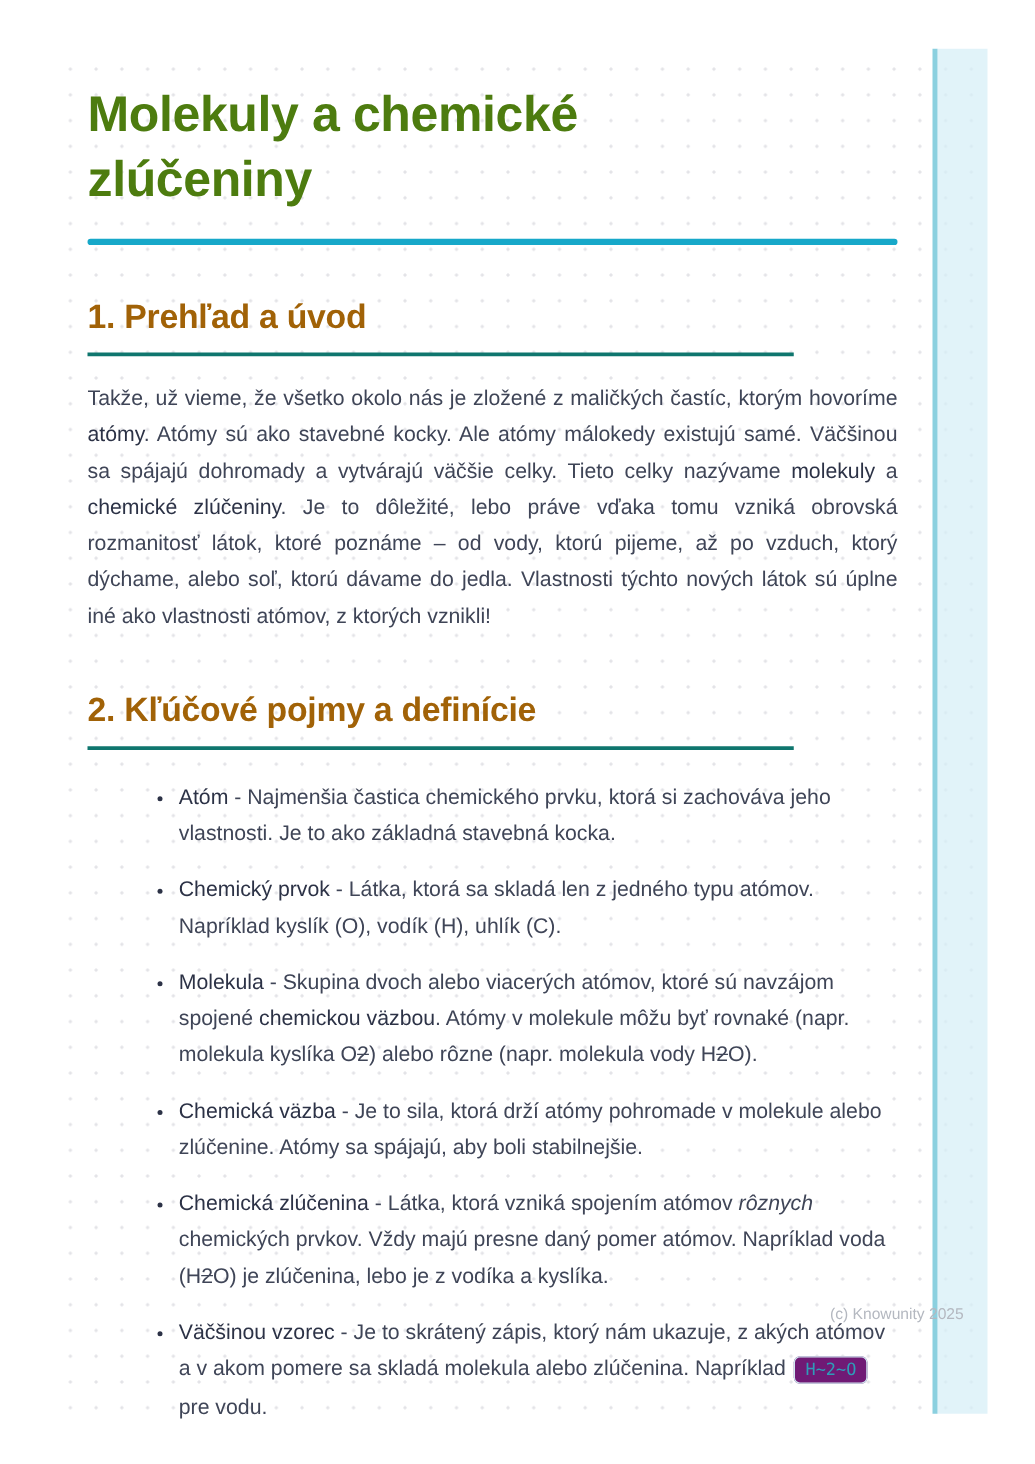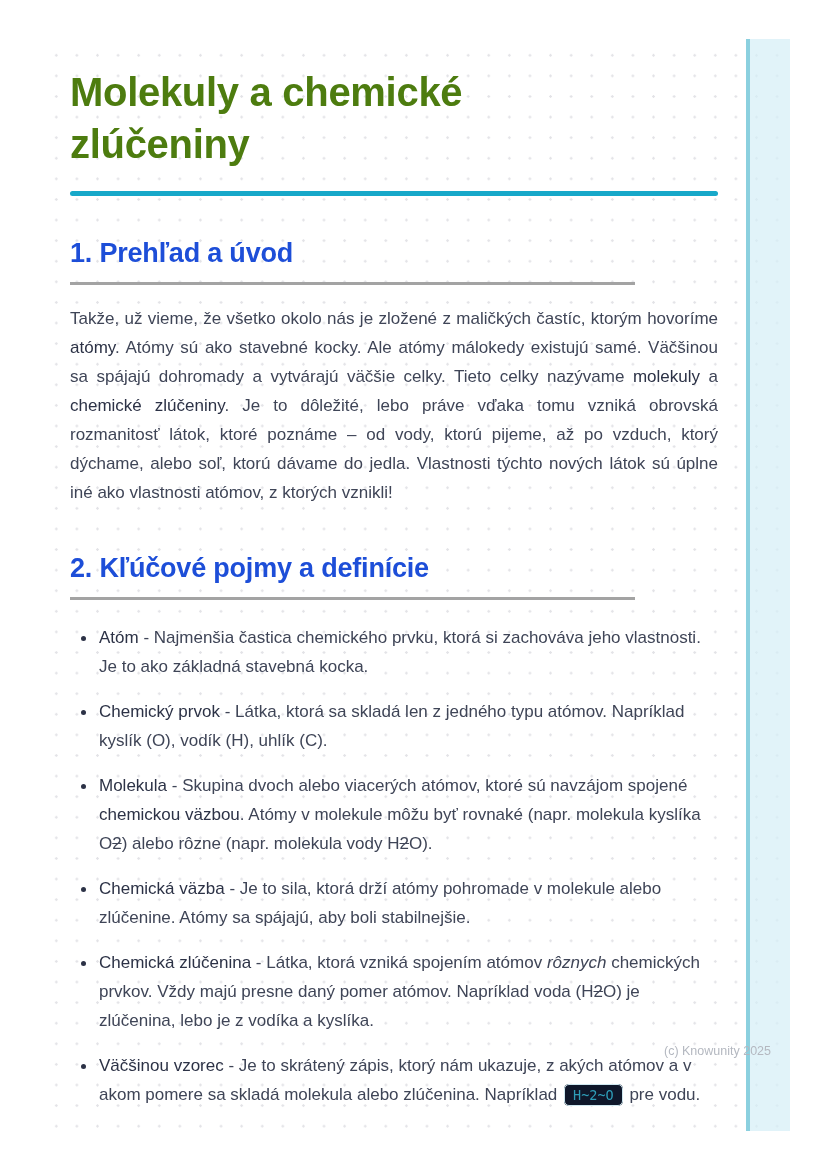--- a/index.html
+++ b/index.html
@@ -42,23 +42,23 @@
     width:648px; height:5px;
     background:#17a8c9;
     border-radius:3px;
   }
   h2.section-heading {
     margin-top:42px;
     width:565px;
     font-size:27px;
     font-weight:700;
     letter-spacing:-0.2px;
-    color:#1d4ed8;
+    color:#a16207;
     padding-bottom:13px;
-    border-bottom:3px solid #a3a3a3;
+    border-bottom:3px solid #0f766e;
   }
   h2.section-heading.second { margin-top:46px; }
   p.body-text {
     margin-top:19px;
     font-size:17px;
     line-height:29px;
     color:#3f4557;
   }
   p.justified { text-align:justify; }
   strong { font-weight:400; color:#2c3246; }
@@ -67,28 +67,29 @@
   ul.definitions {
     margin-top:23px;
     padding-left:27px;
     list-style:disc outside;
     color:#3f4557;
   }
   ul.definitions li {
     font-size:17px;
     line-height:29px;
     padding-left:2px;
+    margin-left:44px;
   }
   ul.definitions li::marker { color:#2c3246; font-size:15px; }
   ul.definitions li + li { margin-top:16px; }
   .chip {
     font-family:"DejaVu Sans Mono", monospace;
     font-size:13.5px;
     color:#2e9db8;
-    background:#0f172a;
+    background:#701a75;
     border:1px solid #cfe8f0;
     border-radius:5px;
     padding:2px 8px;
     margin:0 2px;
     white-space:nowrap;
   }
   .footer-credit {
     position:absolute; top:1044px; right:57px;
     font-size:12.5px;
     color:#b4b8c0;

